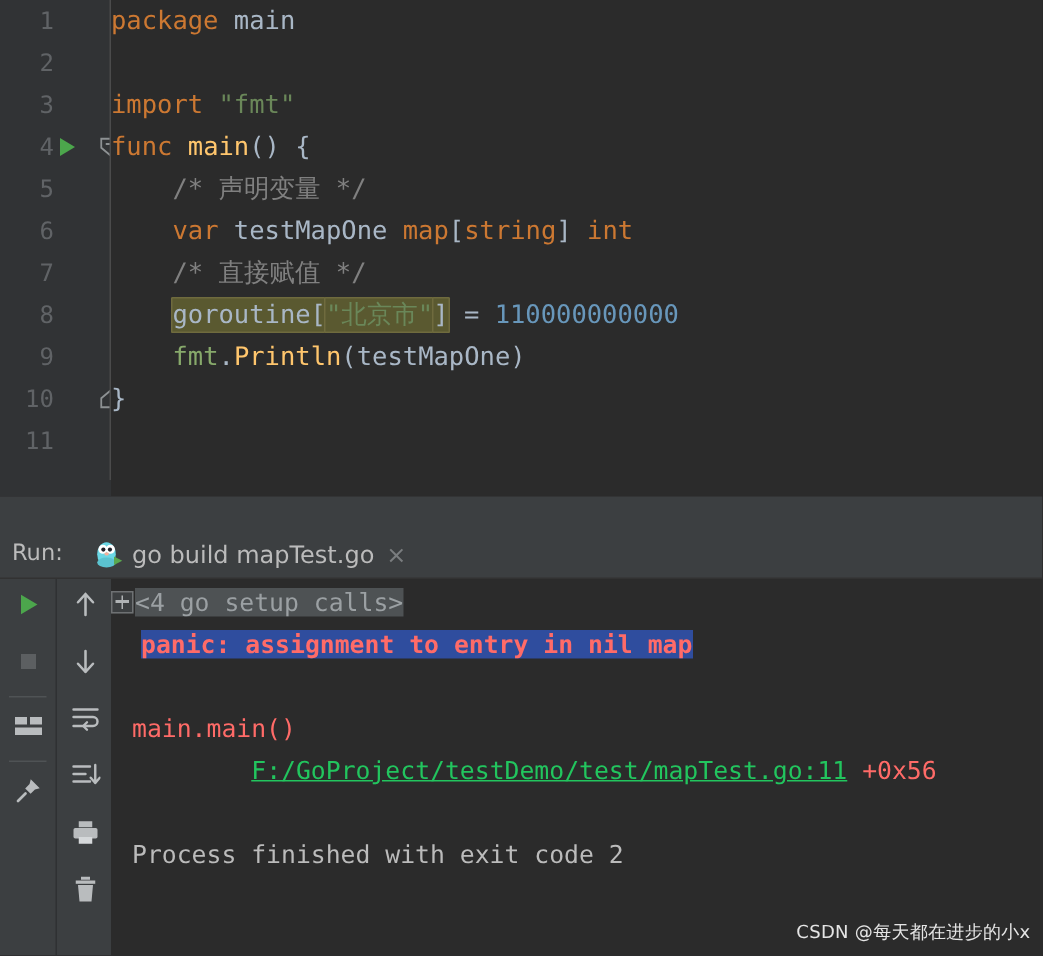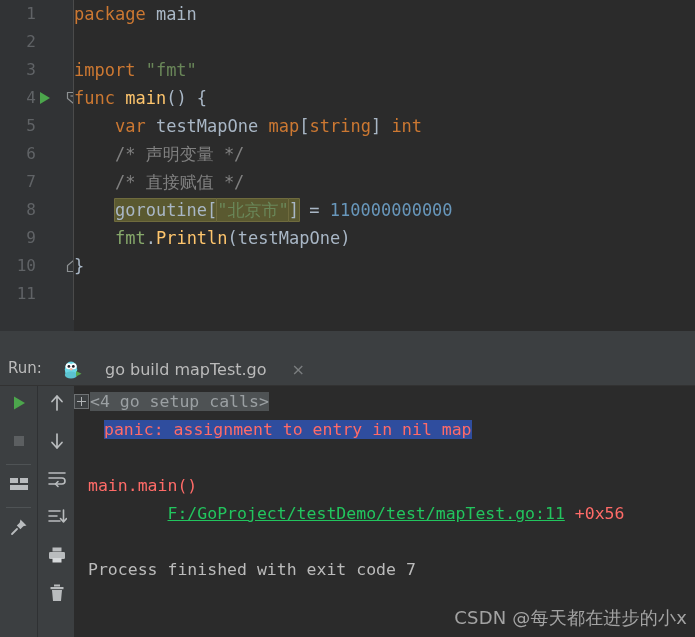--- a/index.html
+++ b/index.html
@@ -144,21 +144,21 @@
     color: #bbbbbb;
     font-size: 15px;
     font-family: "DejaVu Sans", sans-serif;
   }
   .run-tab {
     position: absolute;
     left: 62px; top: 2px;
     height: 32px;
     display: flex;
     align-items: center;
-    gap: 23px;
+    gap: 6px;
   }
   .gopher { width: 20px; height: 20px; position: relative; }
   .tab-title {
     color: #bbbbbb;
     font-size: 16px;
     font-family: "DejaVu Sans", sans-serif;
   }
   .tab-close {
     color: #7a7d7f;
     font-size: 16px;
@@ -247,39 +247,40 @@
     position: absolute;
     background: #b0b3b5;
   }
   .fold-box:before { left: 2px; top: 5.5px; width: 9px; height: 1.5px; }
   .fold-box:after  { top: 2px; left: 5.5px; height: 9px; width: 1.5px; }
   .fold-text {
     background: #4e5254;
     color: #9ba0a3;
   }
   .panic-row {
-    padding-left: 30px;
+    padding-left: 20px;
+    font-weight: bold;
   }
   .panic-sel {
     background: #2f4d9e;
     color: #ff6b68;
   }
   .err { color: #ff6b68; }
   .link {
     color: #22c55e;
     text-decoration: underline;
   }
   .out { color: #bbbbbb; }
 
   .watermark {
     position: absolute;
     right: 8px;
     bottom: 7px;
-    color: #a3a3a3;
-    font-size: 18px;
+    color: #e5e5e5;
+    font-size: 12px;
     font-family: "DejaVu Sans", sans-serif;
     letter-spacing: 0.2px;
   }
 </style>
 </head>
 <body>
 
 <div class="ide">
 
   <div class="editor">
@@ -324,22 +325,22 @@
         <rect x="5" y="15.2" width="6" height="2" rx="0.6" fill="#9a9da0"></rect>
         <rect x="6" y="17.4" width="4" height="1.6" rx="0.6" fill="#7e8184"></rect>
       </svg>
     </div>
 
     <div class="code-area">
       <div class="line" id="cl0"><span class="kw">package </span><span class="ident">main</span></div>
       <div class="line" id="cl1"></div>
       <div class="line" id="cl2"><span class="kw">import </span><span class="str">"fmt"</span></div>
       <div class="line" id="cl3"><span class="kw">func </span><span class="fn">main</span><span class="plain">() {</span></div>
+      <div class="line" id="cl4"><span class="cmt">    /* 声明变量 */</span></div>
       <div class="line" id="cl5"><span class="plain">    </span><span class="kw">var </span><span class="ident">testMapOne </span><span class="kw">map</span><span class="plain">[</span><span class="kw">string</span><span class="plain">] </span><span class="kw">int</span></div>
-      <div class="line" id="cl4"><span class="cmt">    /* 声明变量 */</span></div>
       <div class="line" id="cl6"><span class="cmt">    /* 直接赋值 */</span></div>
       <div class="line" id="cl7"><span class="plain">    </span><span class="ident hl-ident">goroutine[</span><span class="str hl-ident">"北京市"</span><span class="plain hl-ident">]</span><span class="plain"> = </span><span class="num">110000000000</span></div>
       <div class="line" id="cl8"><span class="plain">    </span><span class="pkgref">fmt</span><span class="plain">.</span><span class="fn">Println</span><span class="plain">(</span><span class="ident">testMapOne</span><span class="plain">)</span></div>
       <div class="line" id="cl9"><span class="plain">}</span></div>
       <div class="line" id="cl10"></div>
     </div>
   </div>
 
   <div class="run-panel">
 
@@ -454,19 +455,19 @@
       </div>
     </div>
 
     <div class="console">
       <div class="cline fold-row"><span class="fold-box"></span><span class="fold-text">&lt;4 go setup calls&gt;</span></div>
       <div class="cline panic-row"><span class="panic-sel">panic: assignment to entry in nil map</span></div>
       <div class="cline"><span class="out"></span></div>
       <div class="cline"><span class="err">main.main()</span></div>
       <div class="cline"><span class="err">	</span><span class="link">F:/GoProject/testDemo/test/mapTest.go:11</span><span class="err"> +0x56</span></div>
       <div class="cline"><span class="out"></span></div>
-      <div class="cline"><span class="out">Process finished with exit code 7</span></div>
+      <div class="cline"><span class="out">Process finished with exit code 2</span></div>
     </div>
 
     <div class="watermark">CSDN @每天都在进步的小x</div>
   </div>
 
 </div>
 
 </body></html>

